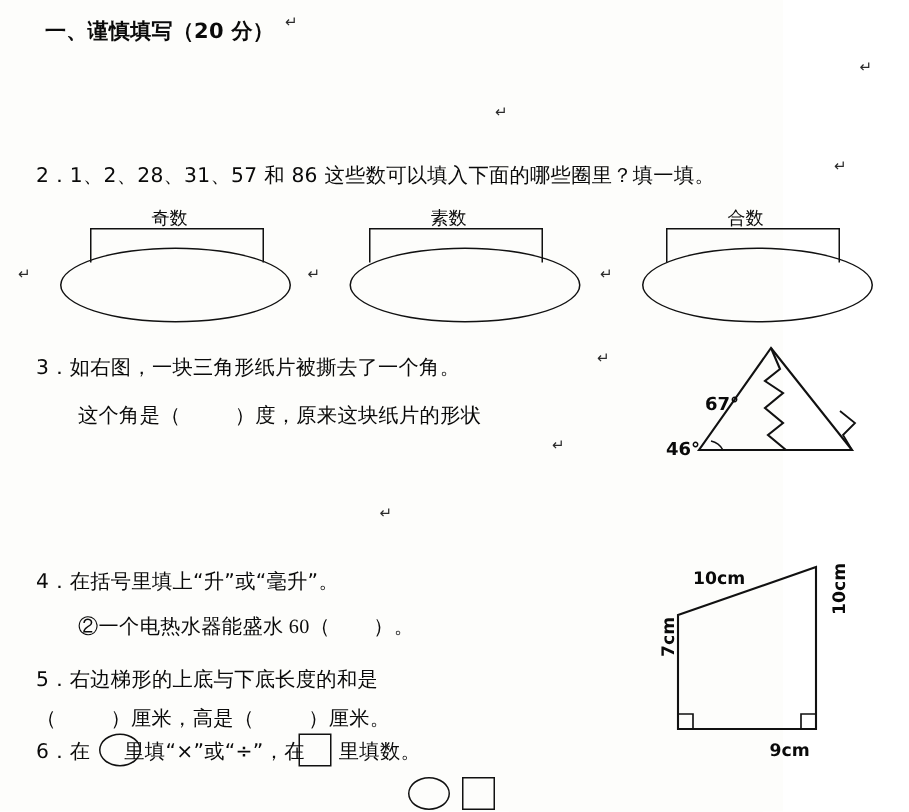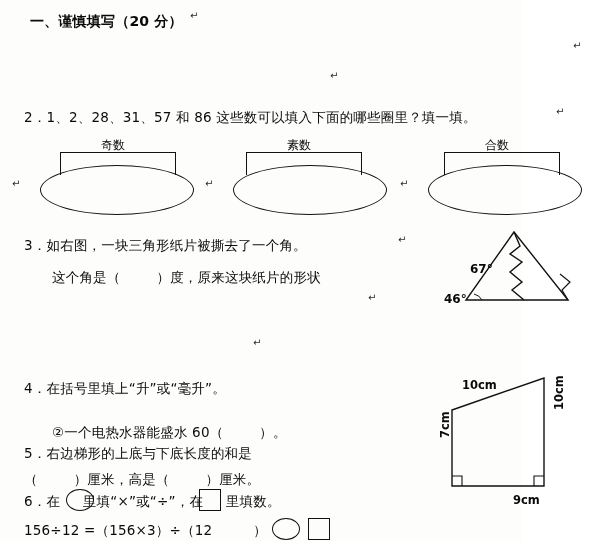--- a/index.html
+++ b/index.html
@@ -116,35 +116,34 @@
     <polygon points="64,4 118,72 16,72 64,4" fill="none" stroke="#111" stroke-width="1.4"></polygon>
     <path d="M64,4 L70,18 L60,26 L72,34 L60,44 L72,54 L62,62 L74,72" fill="none" stroke="#111" stroke-width="1.4"></path>
     <path d="M118,72 L112,62 L120,54 L110,46" fill="none" stroke="#111" stroke-width="1.2"></path>
     <path d="M24,66 a12,12 0 0 1 8,6" fill="none" stroke="#111" stroke-width="1"></path>
   </svg>
   <div class="ang" style="left:470px; top:262px;">67°</div>
   <div class="ang" style="left:444px; top:292px;">46°</div>
 
   <div class="line" style="left:24px; top:339px;margin-top:40px;">4．在括号里填上“升”或“毫升”。</div>
   <div class="tick" style="left:253px; top:337px;">↵</div>
-  <div class="line" style="left:52px; top:423px;">②一个电热水器能盛水 60（        ）。</div>
+  <div class="line" style="left:52px; top:409px;font-family:Liberation Serif, serif;">②一个电热水器能盛水 60（        ）。</div>
 
   <div class="line" style="left:24px; top:444px;">5．右边梯形的上底与下底长度的和是</div>
   <div class="line" style="left:24px; top:470px;">（        ）厘米，高是（        ）厘米。</div>
 
   <svg width="140" height="130" style="left:430px; top:368px;">
     <polygon points="22,42 114,10 114,118 22,118" fill="none" stroke="#111" stroke-width="1.4"></polygon>
     <polyline points="22,108 32,108 32,118" fill="none" stroke="#111" stroke-width="1.1"></polyline>
     <polyline points="114,108 104,108 104,118" fill="none" stroke="#111" stroke-width="1.1"></polyline>
   </svg>
   <div class="dim" style="left:462px; top:378px;">10cm</div>
   <div class="dim-rot" style="left:552px; top:410px;">10cm</div>
   <div class="dim-rot" style="left:438px; top:438px;">7cm</div>
   <div class="dim" style="left:493px; top:493px;margin-left:20px;">9cm</div>
 
   <div class="line" style="left:24px; top:492px;">6．在 　 里填“×”或“÷”，在 　 里填数。</div>
   <div class="circle" style="left:66px; top:489px; width:26px; height:20px;"></div>
   <div class="smallbox" style="left:199px; top:489px; width:20px; height:20px;"></div>
-  <div class="line" style="left:24px; top:521px;">156÷12 =（156×3）÷（12 　 　 ）</div>
   <div class="circle" style="left:272px; top:518px; width:26px; height:20px;"></div>
   <div class="smallbox" style="left:308px; top:518px; width:20px; height:20px;"></div>
 
 </div>
 
 </body></html>

